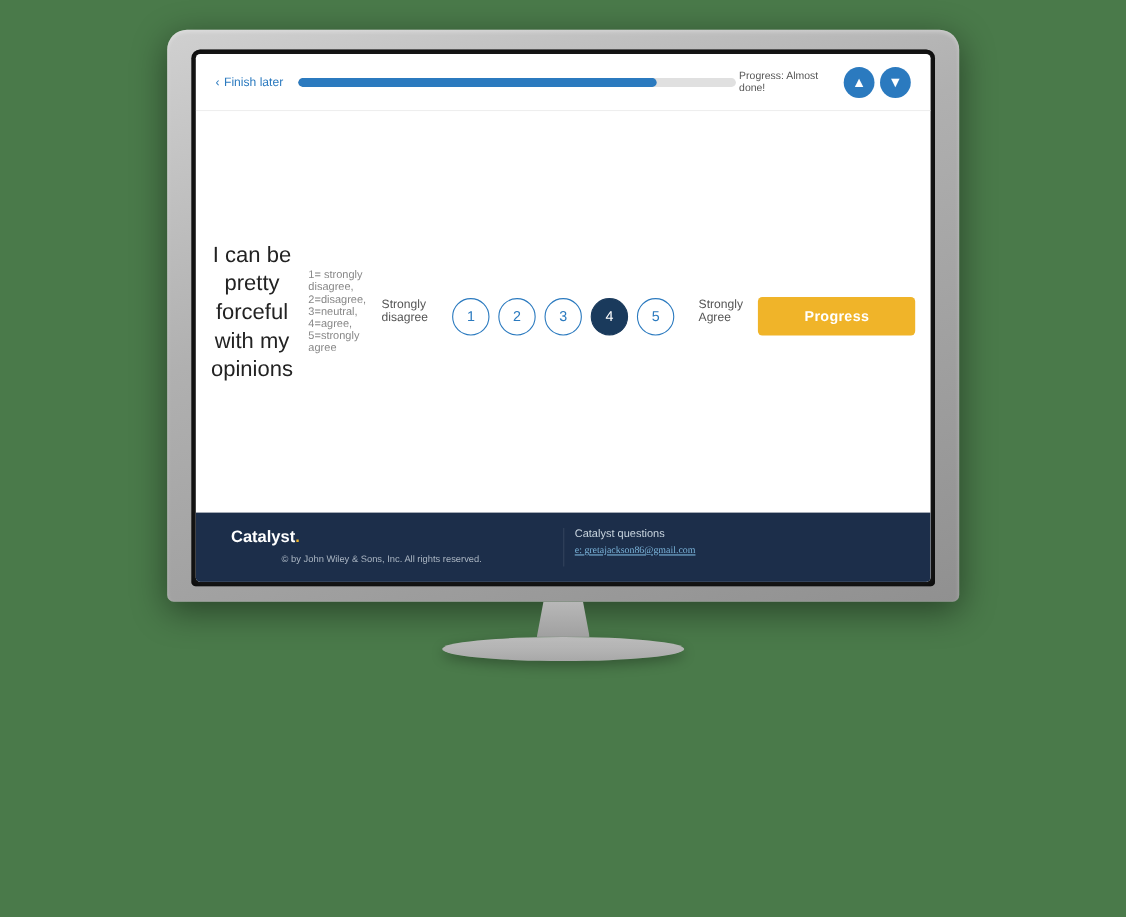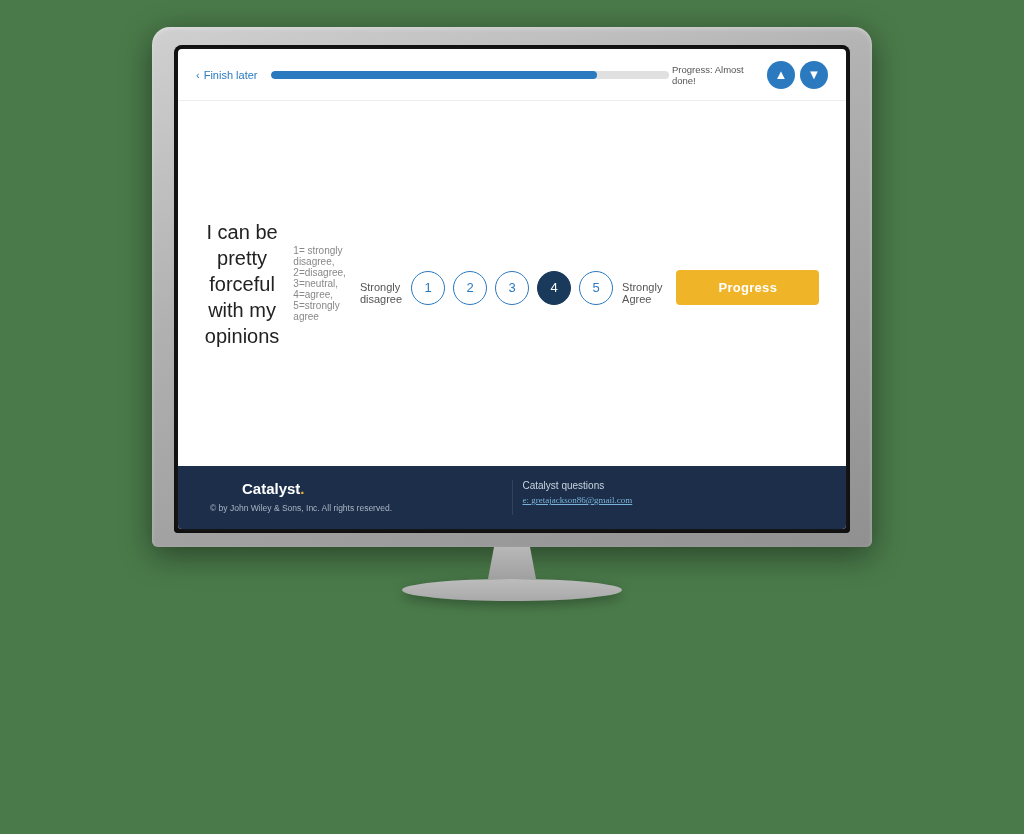--- a/index.html
+++ b/index.html
@@ -146,22 +146,22 @@
     }
 
     .question-subtitle {
       font-size: 10px;
       color: #888;
       text-align: left;
     }
 
     .rating-row {
       display: flex;
-      align-items: flex-end;
-      gap: 9px;
+      align-items: flex-start;
+      gap: 22px;
       margin-top: 8px;
     }
 
     .rating-label {
       font-size: 11px;
       color: #555;
     }
 
     .rating-options {
       display: flex;
@@ -218,31 +218,31 @@
 
     .footer-col:last-child {
       border-right: none;
     }
 
     .footer-brand {
       font-size: 15px;
       font-weight: 700;
       color: white;
       margin-bottom: 6px;
-      margin-left: 32px;
     }
 
     .footer-brand .dot {
       color: #f0b429;
     }
 
     .footer-copy {
       font-size: 8.5px;
       color: #aab5c2;
       line-height: 1.4;
+      margin-left: 46px;
     }
 
     .footer-col-title {
       font-size: 10px;
       color: #c8d4de;
       margin-bottom: 4px;
       font-weight: 500;
     }
 
     .footer-link {

